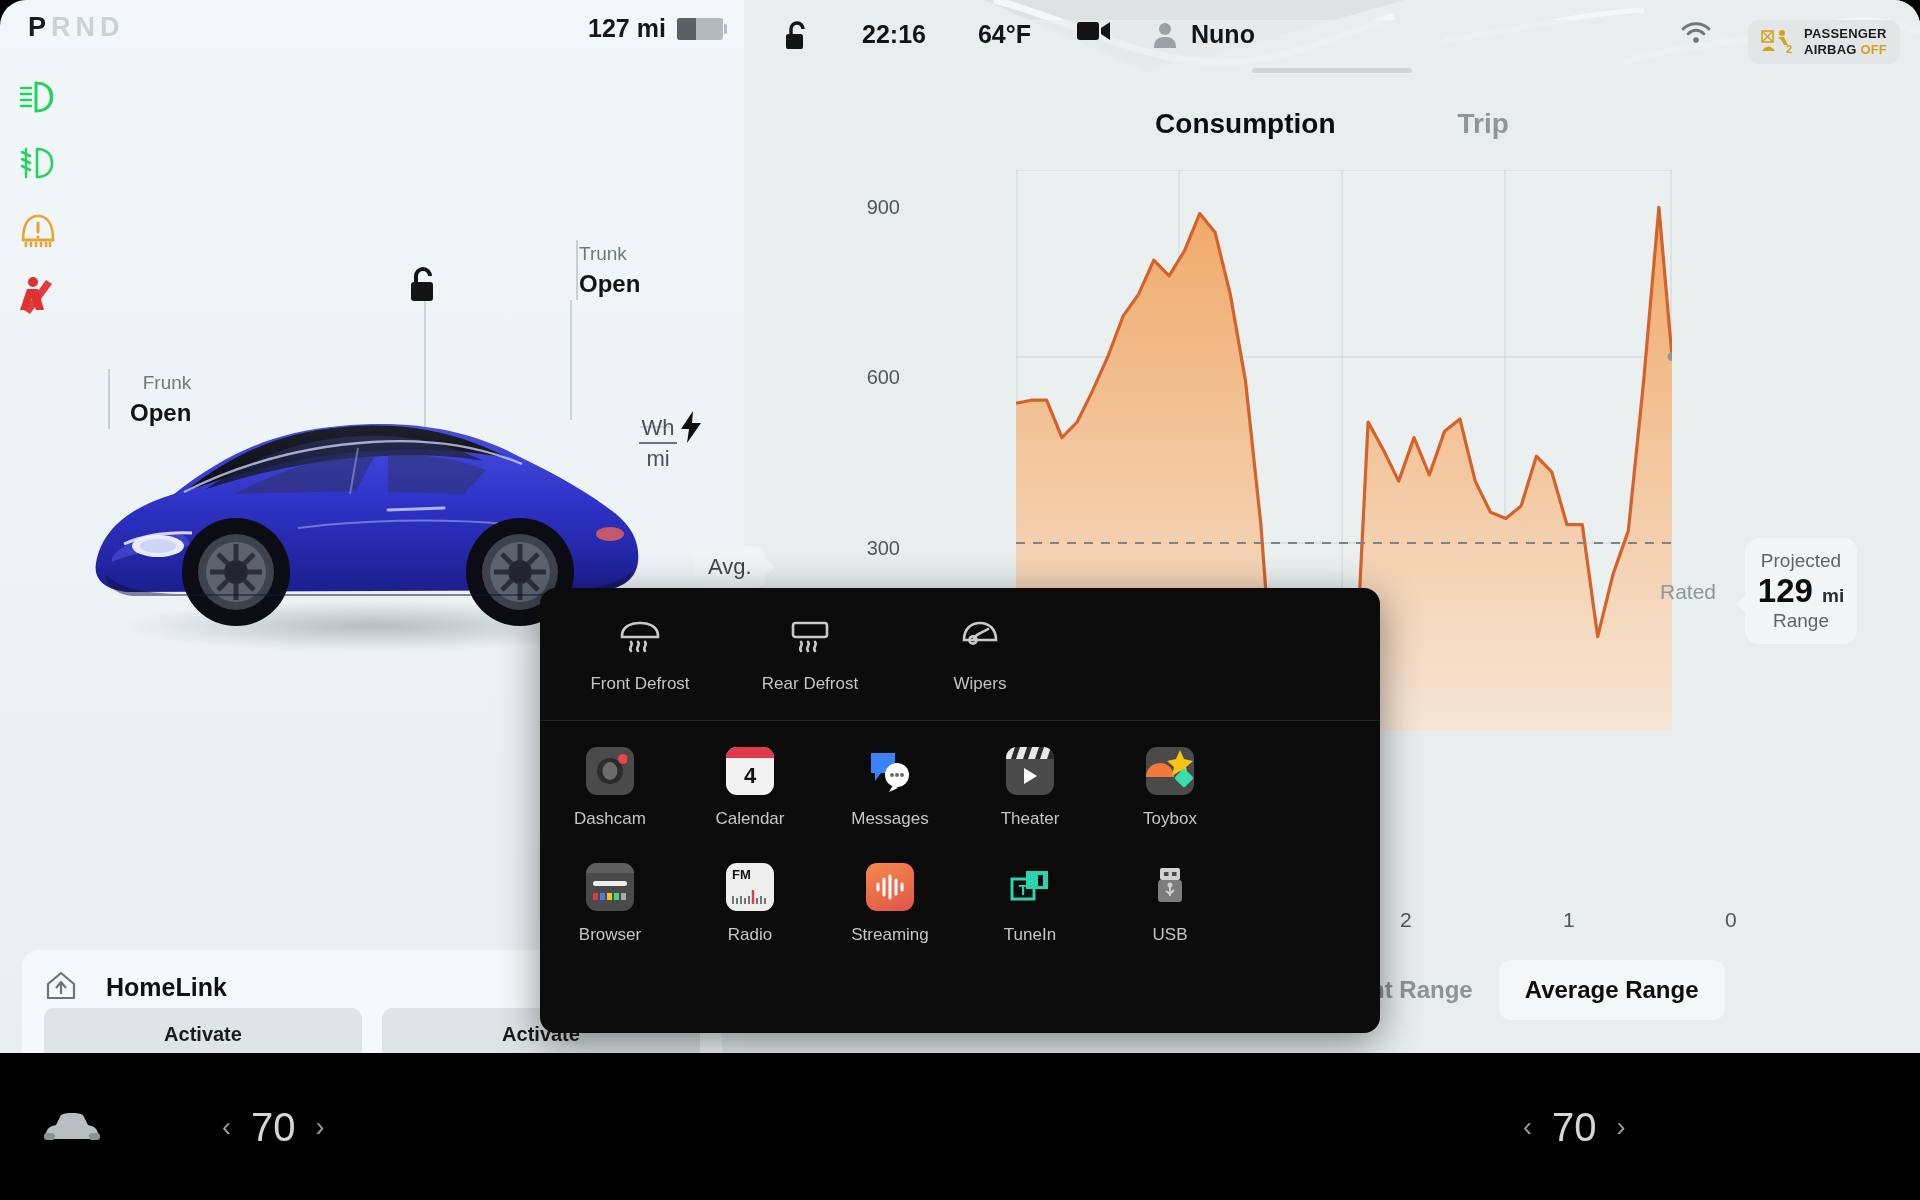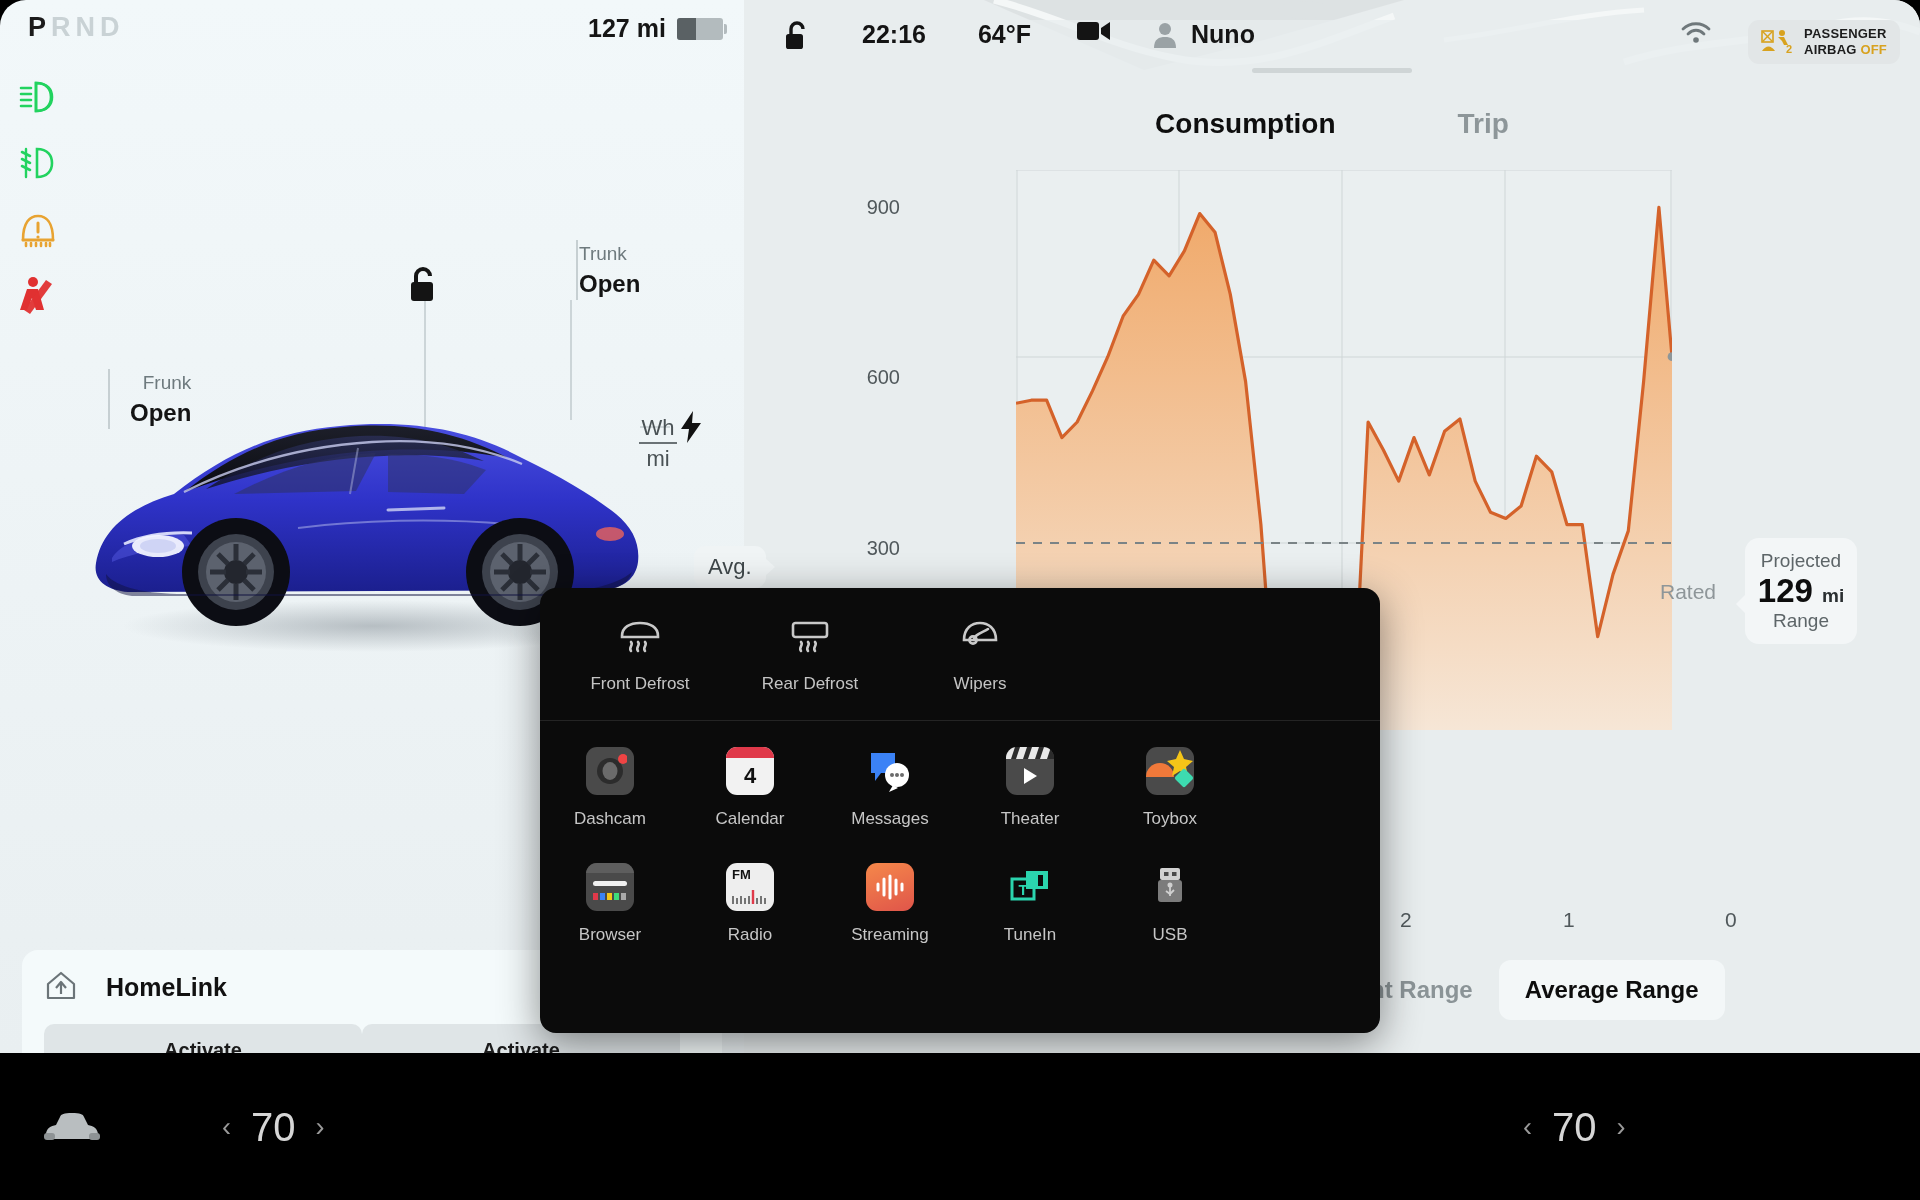--- a/index.html
+++ b/index.html
@@ -43,21 +43,21 @@
 
   #car-img { position:absolute; left:88px; top:358px; width:560px; height:300px; }
 
   
   #homelink {
     position:absolute; left:22px; top:950px; width:700px; height:140px;
     background:#f4fafb; border-radius:16px 16px 0 0; padding:18px 22px;
   }
   #homelink .hrow { display:flex; align-items:center; gap:28px; }
   #homelink .htitle { font-size:25px; font-weight:700; color:#111; }
-  #homelink .btnrow { display:flex; margin-top:18px; }
+  #homelink .btnrow { display:flex; margin-top:2px;justify-content:space-between; }
   #homelink .actbtn {
     width:318px; height:52px; background:#dfe5e7; border-radius:10px;
     display:flex; align-items:center; justify-content:center;
     font-size:20px; font-weight:700; color:#1b1b1b;
   }
 
   
   #energy-panel {
     position:absolute; left:744px; top:0; width:1176px; height:1053px;
     background:#e8edee; border-top-right-radius:26px; overflow:hidden;

